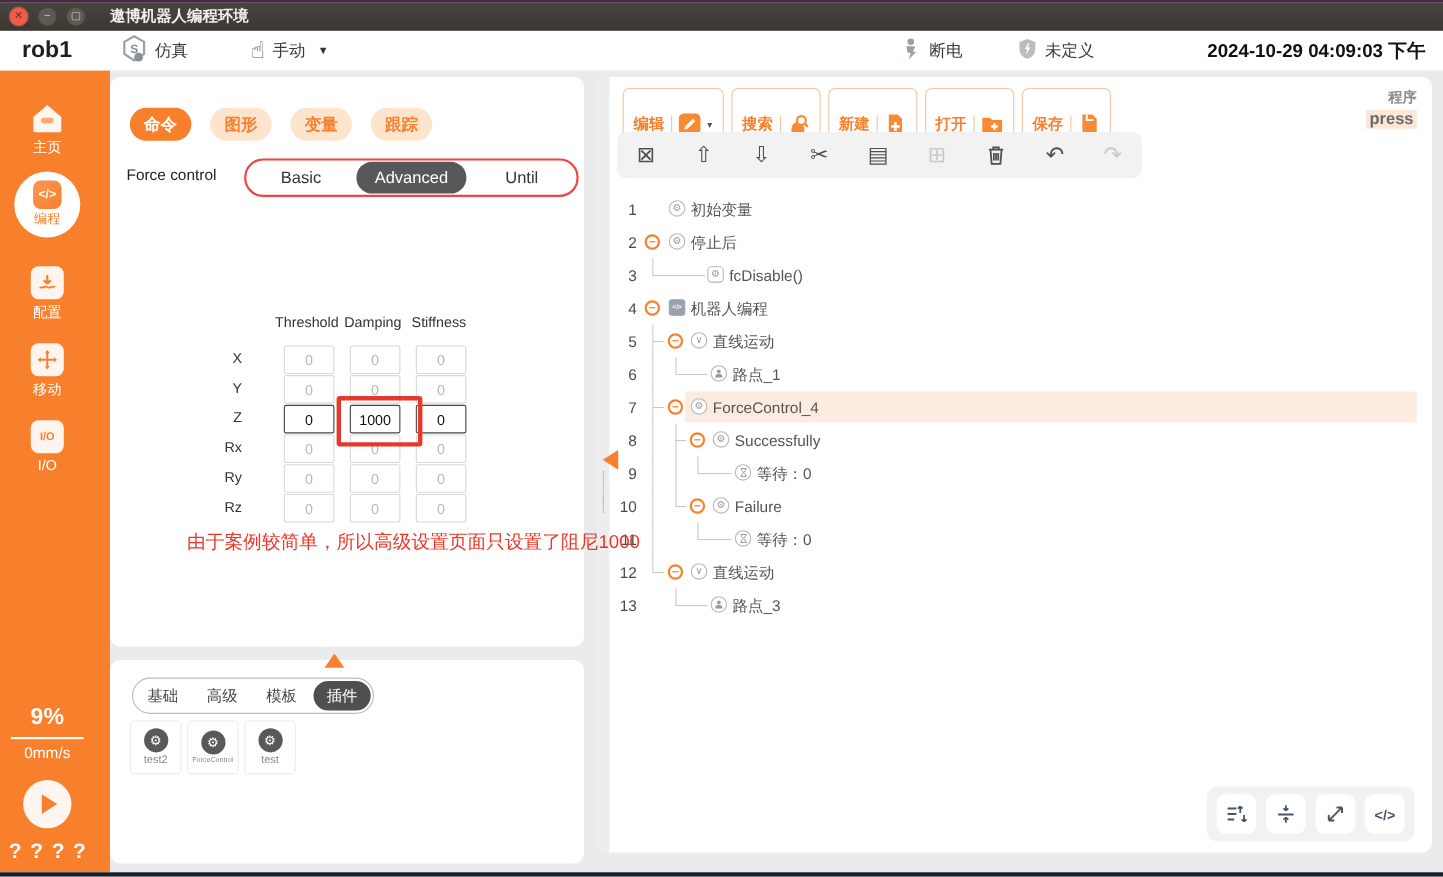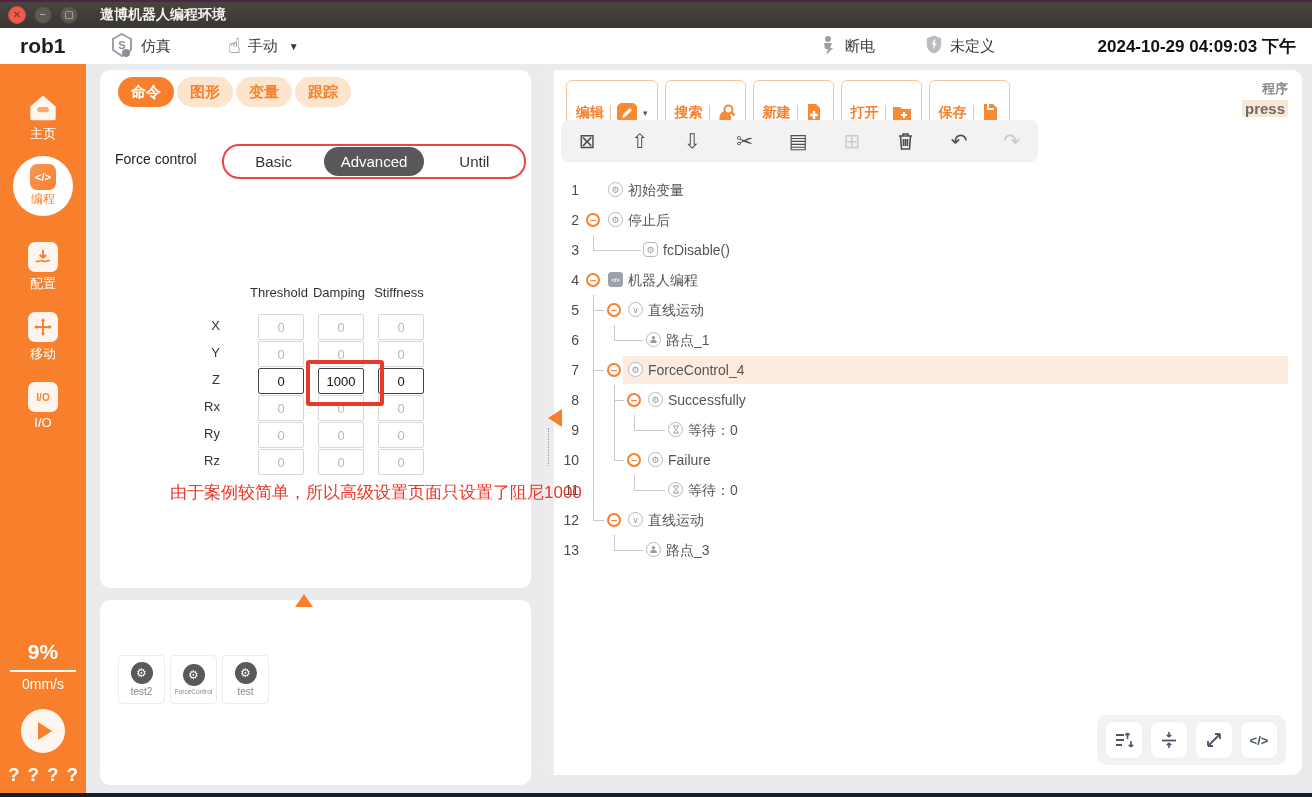--- a/index.html
+++ b/index.html
@@ -17,21 +17,21 @@
   .wtitle{color:#f2f0ec;font-weight:bold;font-size:14px;margin-left:22px;}
   
   .menubar{position:absolute;left:0;top:28px;width:100%;height:36px;background:#fff;z-index:8;}
   .menubar .item{position:absolute;top:0;height:36px;display:flex;align-items:center;gap:7px;
     font-size:15px;color:#3b3b3b;}
   .robname{font-size:21px;font-weight:bold;color:#1e1e1e;}
   .ddarrow{font-size:10px;color:#333;margin-left:4px;}
   .dtime{font-size:17px;font-weight:bold;color:#111;}
   .handglyph{font-size:21px;color:#555;}
   
-  .sidebar{position:absolute;left:0;top:64px;width:86px;height:729px;background:#f8802d;z-index:5;}
+  .sidebar{position:absolute;left:0;top:64px;width:100px;height:729px;background:#f8802d;z-index:5;}
   .sb-item{position:absolute;left:0;width:86px;display:flex;flex-direction:column;
     align-items:center;gap:3px;color:#fff;font-size:13px;}
   .sb-ic{width:30px;height:30px;border-radius:7px;background:rgba(255,255,255,.92);
     display:flex;align-items:center;justify-content:center;color:#f8802d;font-weight:bold;}
   .sb-home{background:transparent;}
   .sb-active{position:absolute;left:13px;width:60px;height:60px;background:#fff;border-radius:50%;
     display:flex;flex-direction:column;align-items:center;justify-content:center;gap:1px;}
   .sb-active .lbl{color:#f8802d;font-size:12px;}
   .sb-active .sb-ic{width:26px;height:26px;background:linear-gradient(135deg,#fa9752,#f8802d);
     color:#fff;font-size:11px;}
@@ -45,21 +45,21 @@
   .qrow{position:absolute;left:0;top:700px;width:86px;display:flex;justify-content:space-evenly;
     color:#fff;font-size:19px;font-weight:bold;}
   
   .panel{position:absolute;background:#fff;border-radius:10px;}
   .cmdpanel{left:100px;top:70px;width:431px;height:518px;}
   .libpanel{left:100px;top:600px;width:431px;height:185px;}
   .progpanel{left:543px;top:70px;width:759px;height:705px;}
   .tri-up{position:absolute;left:295px;top:594px;width:0;height:0;z-index:6;
     border-left:9px solid transparent;border-right:9px solid transparent;border-bottom:13px solid #f8802d;}
   
-  .cmdtabs{position:absolute;left:18px;top:7px;display:flex;gap:3px;text-align:center;}
+  .cmdtabs{position:absolute;left:18px;top:28px;display:flex;gap:17px;text-align:center;}
   .ctab{height:30px;padding:0 13px;border-radius:16px;display:flex;align-items:center;
     font-size:15px;font-weight:bold;background:#fde4cd;color:#f8802d;}
   .ctab.active{background:#f8802d;color:#fff;}
   .fclabel{position:absolute;left:15px;top:81px;font-size:14px;color:#222;}
   .segment{position:absolute;left:122px;top:74px;width:300px;height:31px;border:2px solid #ef4444;
     border-radius:17px;display:flex;background:#fff;}
   .seg{flex:1;display:flex;align-items:center;justify-content:center;font-size:15px;color:#333;}
   .seg.active{background:#58585a;color:#fff;border-radius:16px;margin:1px;}
   .thead{position:absolute;font-size:13px;color:#333;transform:translateX(-50%);}
   .axlbl{position:absolute;font-size:13px;color:#333;width:30px;text-align:right;}
@@ -271,20 +271,26 @@
       <div class="axlbl" style="left: 90px; top: 383px;">Rz</div>
       <input class="finput" value="0" style="left: 158px; top: 379px;">
       <input class="finput" value="0" style="left: 218px; top: 379px;">
       <input class="finput" value="0" style="left: 278px; top: 379px;">
     </div>
   <div class="redbox"></div>
 </div>
 <div class="tri-up"></div>
 
 <div class="panel libpanel">
+  <div class="libtabs">
+      <div class="ltab">基础</div>
+      <div class="ltab">高级</div>
+      <div class="ltab">模板</div>
+      <div class="ltab active">插件</div>
+    </div>
   <div class="tiles">
       <div class="tile">
         <div class="pic">⚙</div>
         <div class="tlbl">test2</div>
       </div>
       <div class="tile">
         <div class="pic">⚙</div>
         <div class="tlbl small">ForceControl</div>
       </div>
       <div class="tile">

